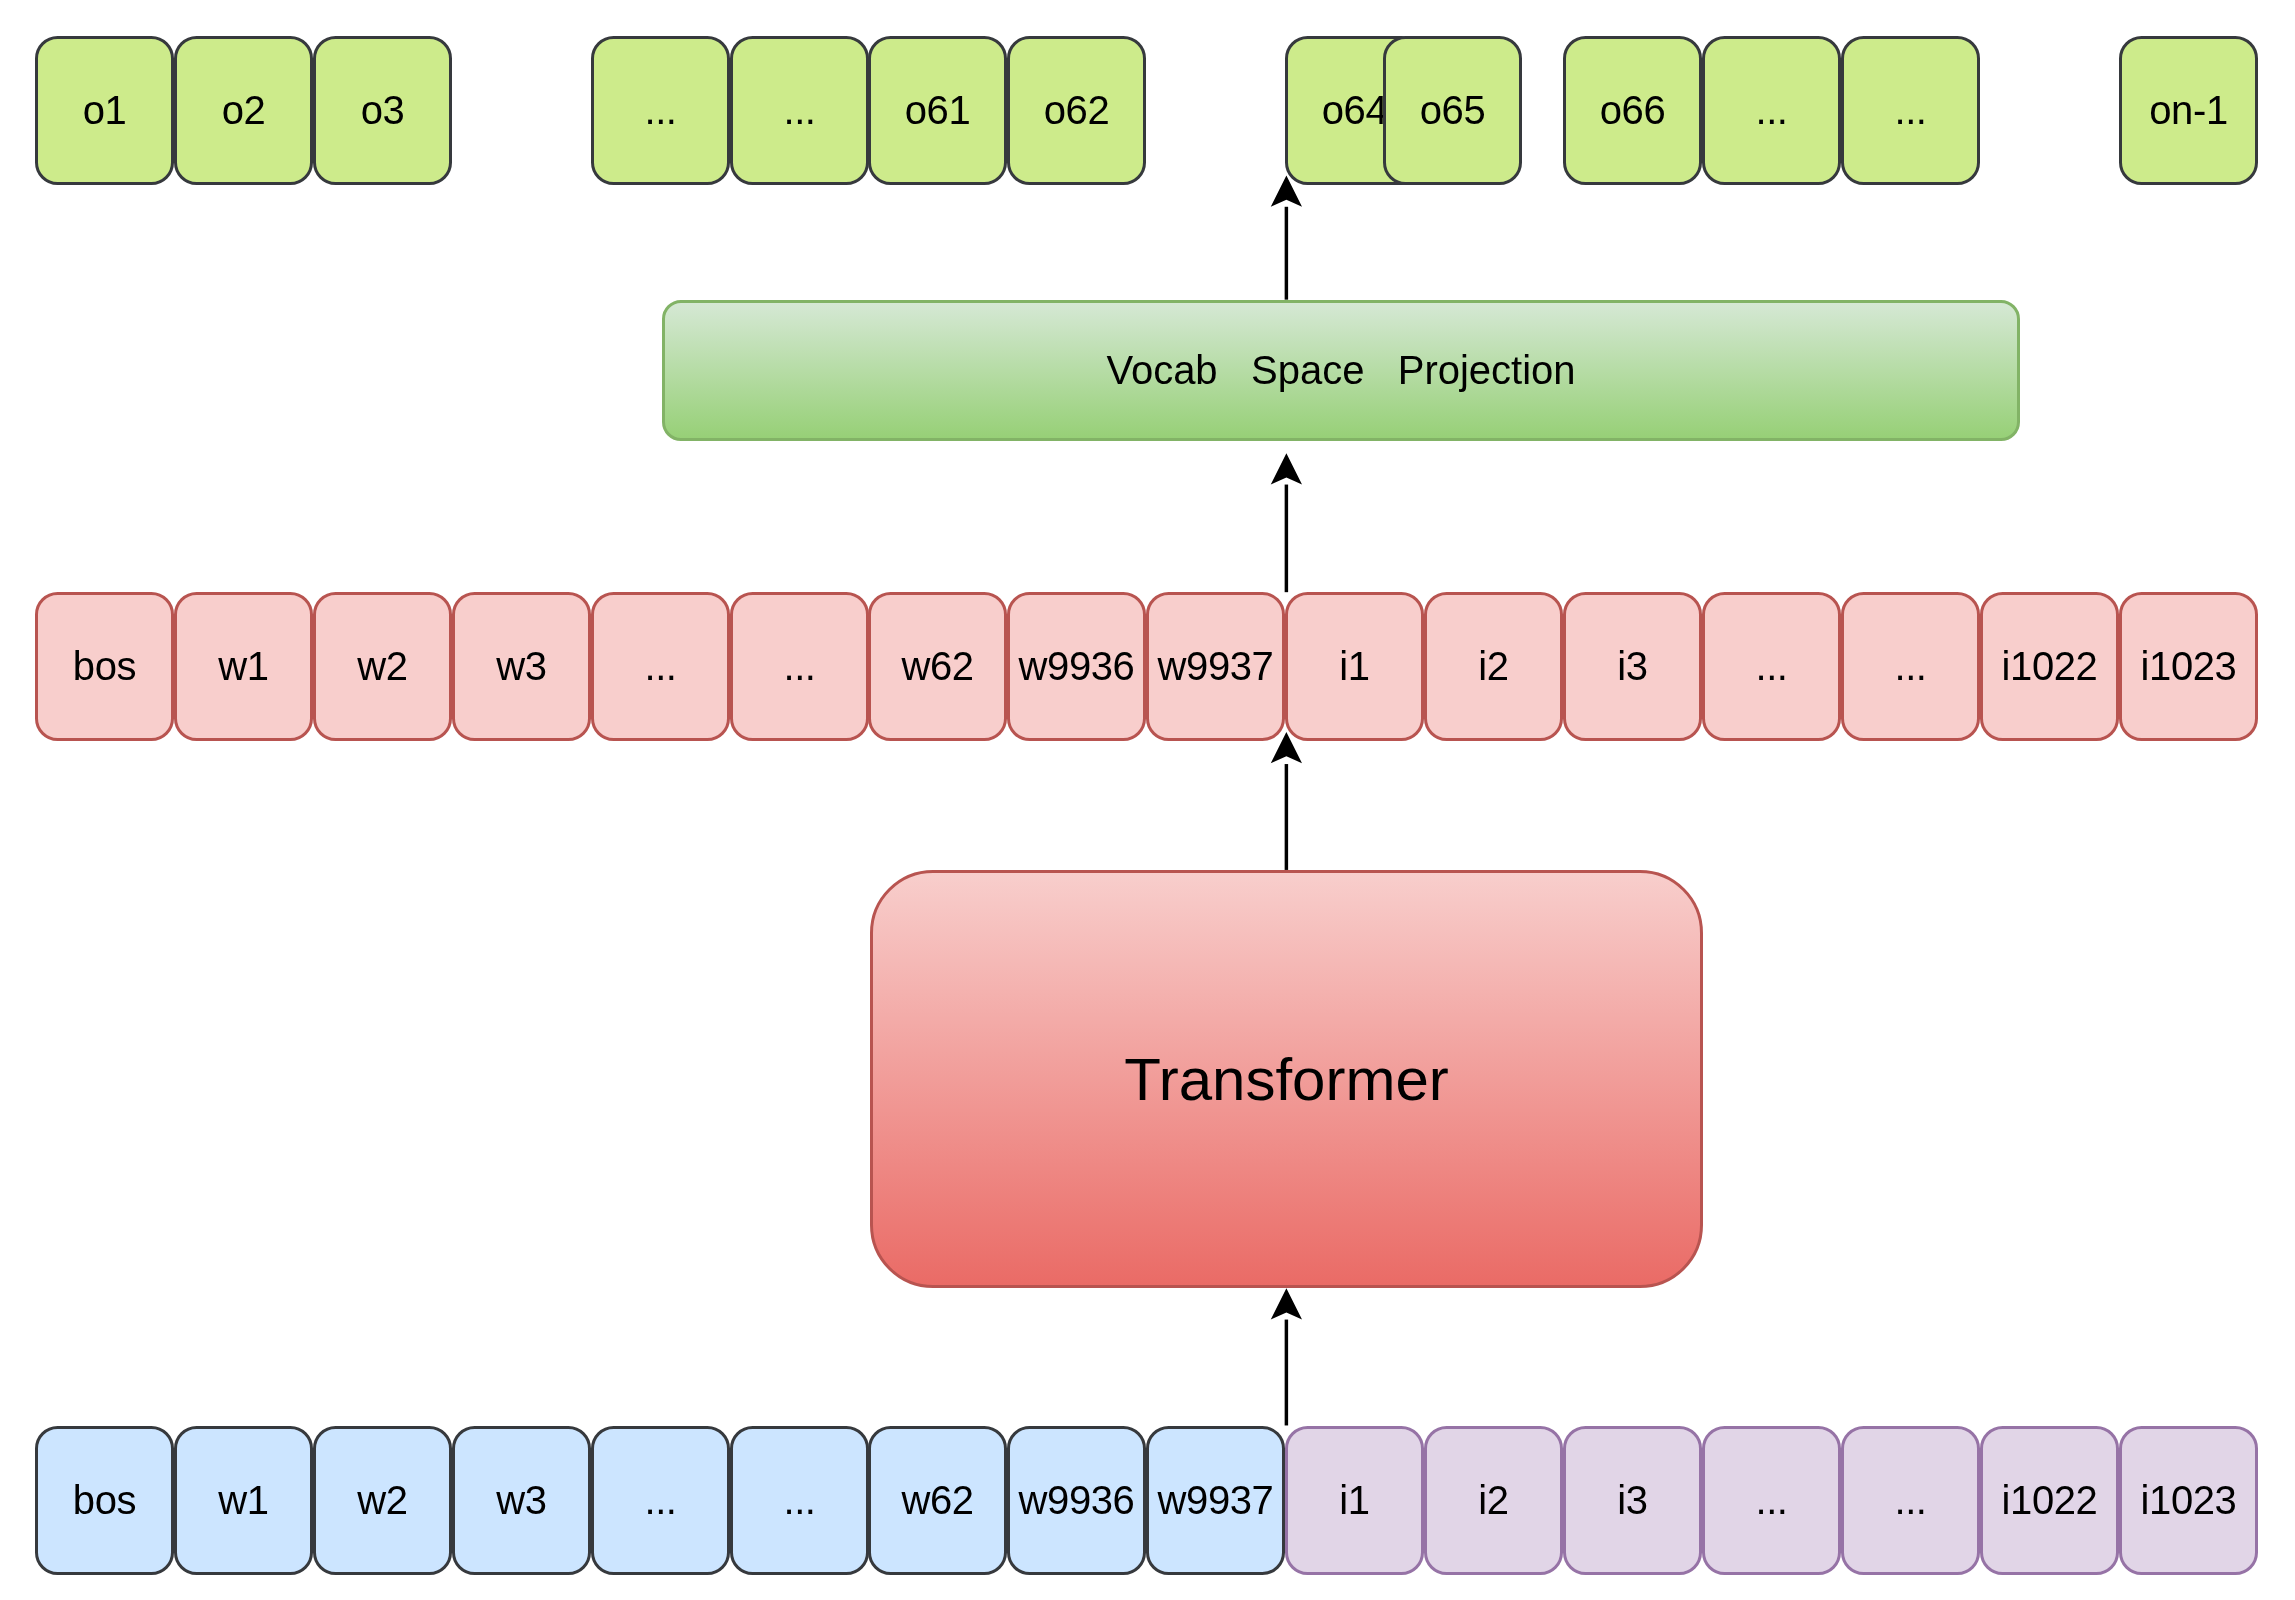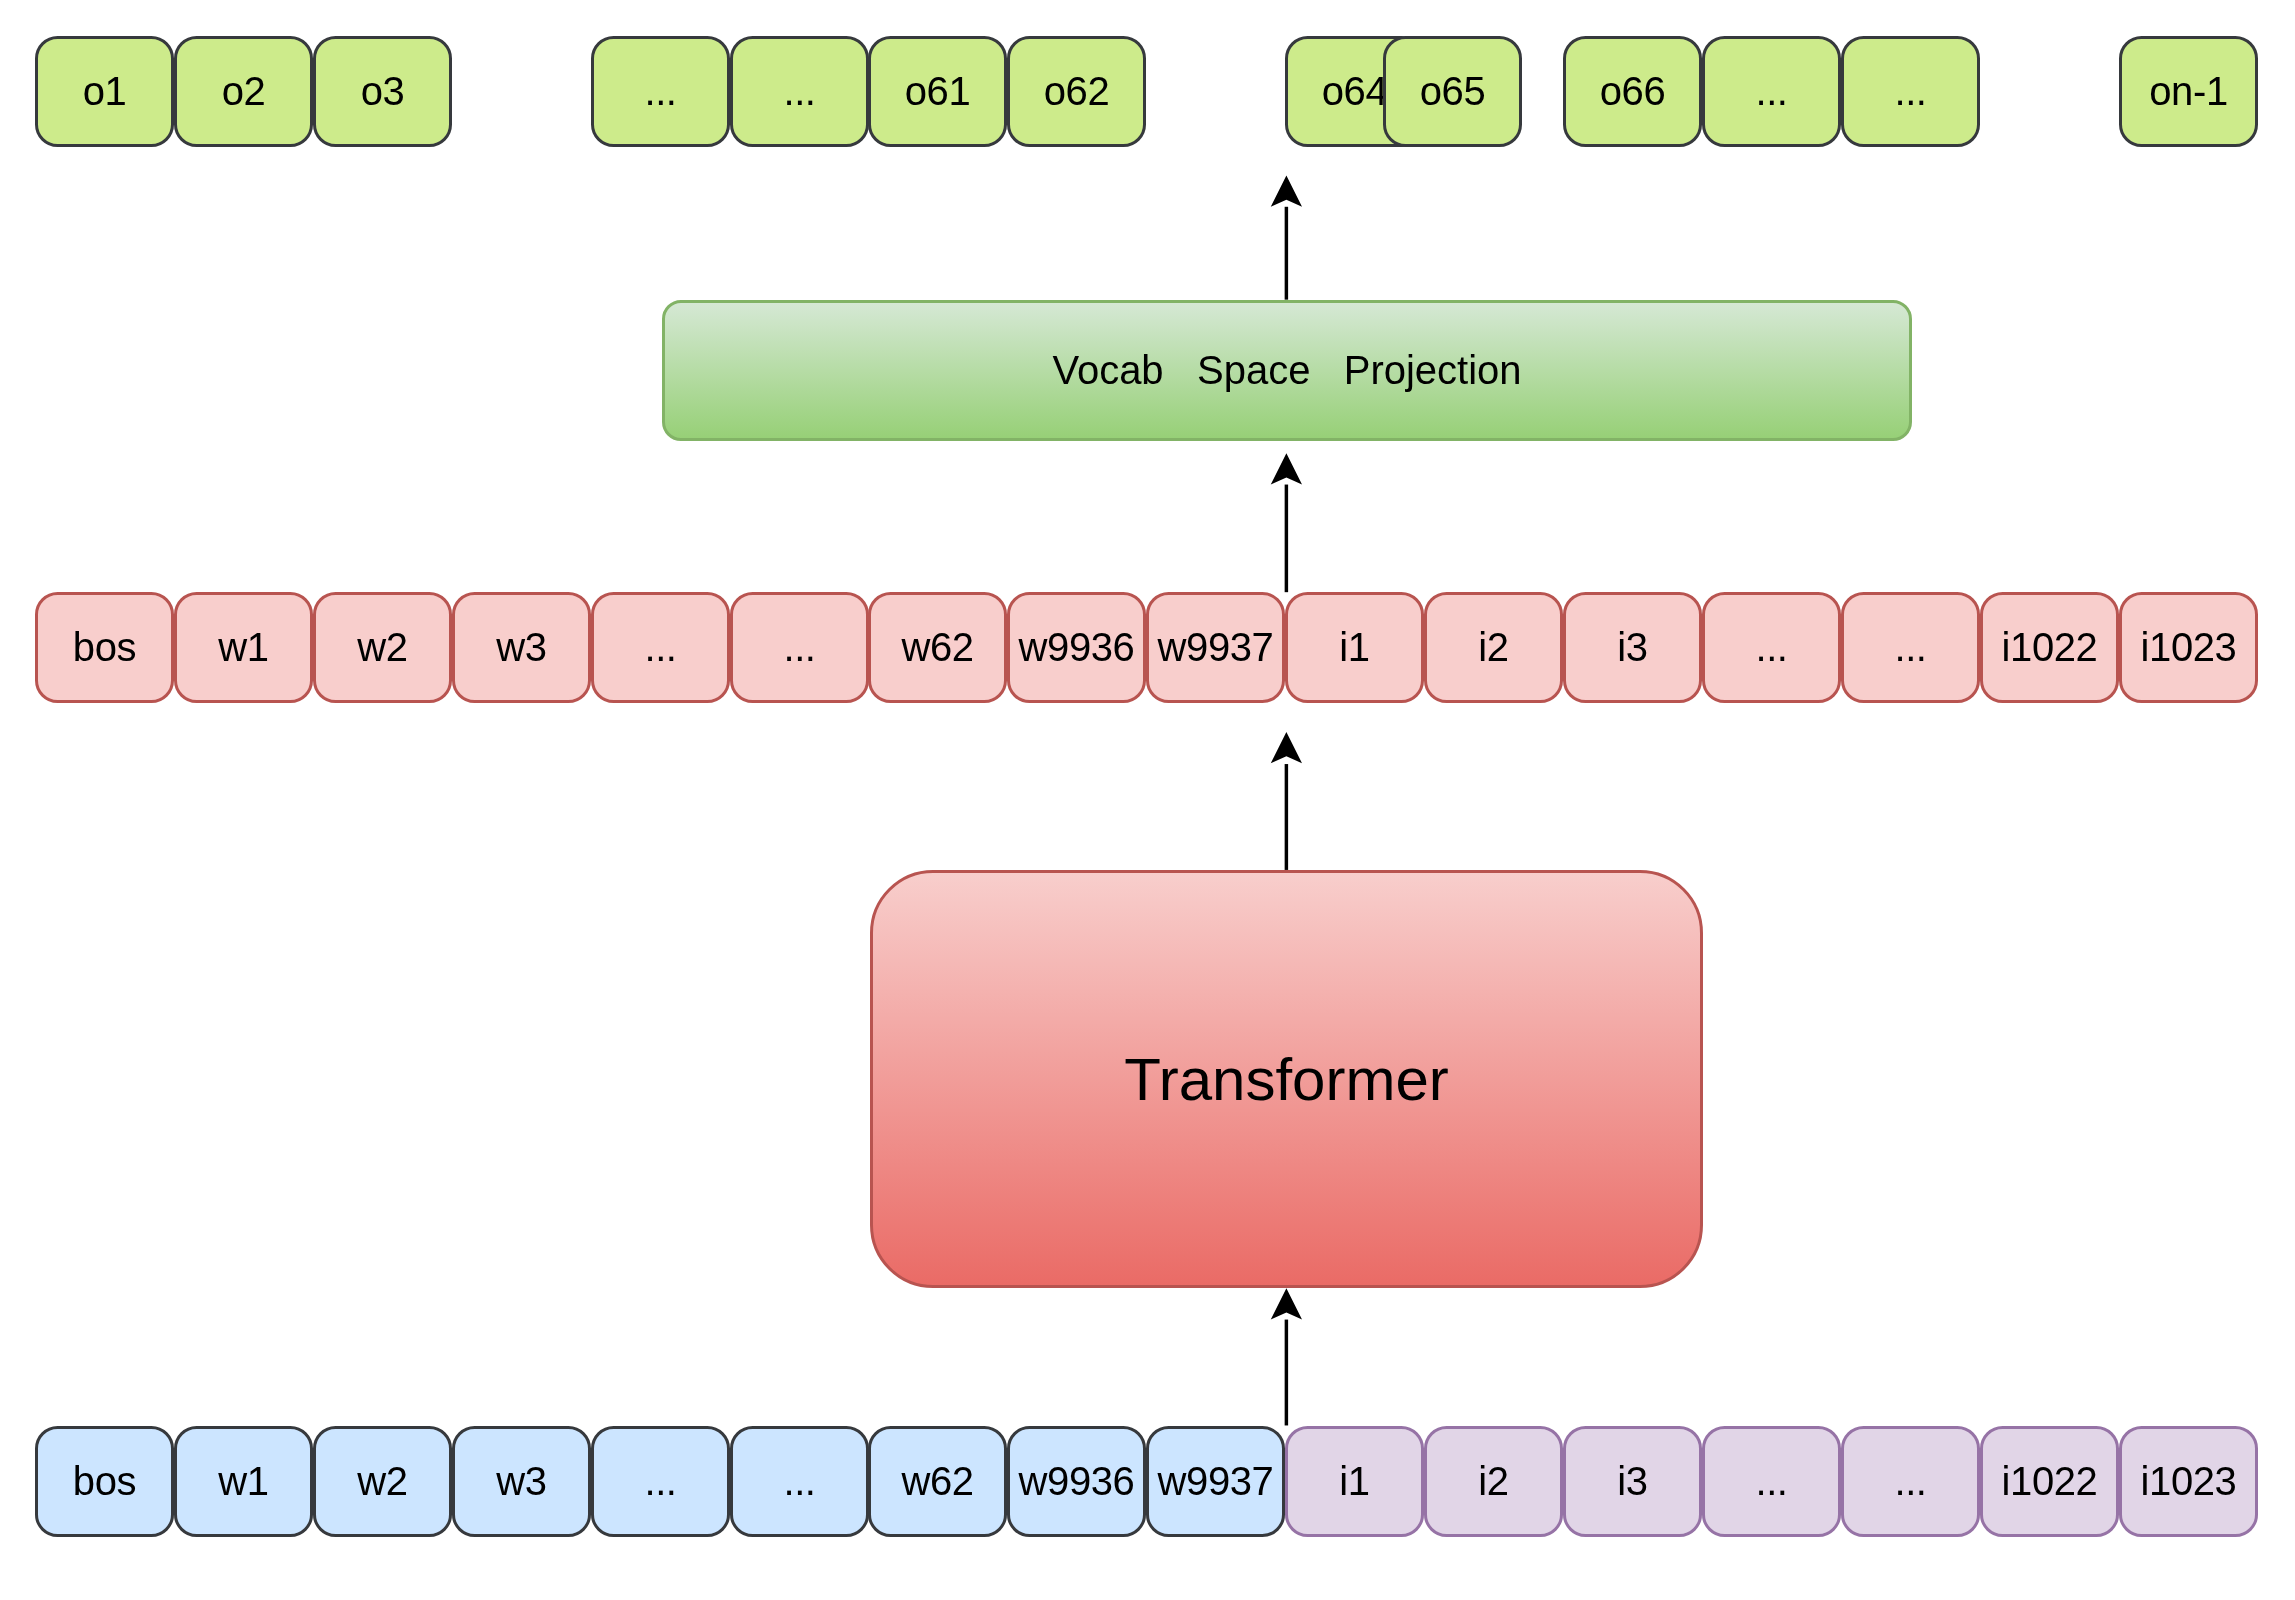--- a/index.html
+++ b/index.html
@@ -1,30 +1,30 @@
 <!DOCTYPE html>
 <html style="font-size:14px"><head>
 <meta charset="utf-8">
 <style>
   html, body { margin: 0; padding: 0; background: #ffffff; }
   body { width: 2295px; height: 1601px; position: relative; overflow: hidden;
          font-family: "Liberation Sans", sans-serif; color: #000; }
   .row { position: absolute; left: 35px; height: 139px; width: 2223px; }
-  .cell { position: absolute; top: 0; width: 139px; height: 111px; box-sizing: border-box;
+  .cell { position: absolute; top: 0; width: 139px; height: 149px; box-sizing: border-box;
           border: 3.5px solid #36393d; border-radius: 22.6px; display: flex;
           align-items: center; justify-content: center; font-size: 40px;
           white-space: nowrap; letter-spacing: -0.4px; }
   .row-output { top: 36px; }
   .row-output .cell { background: #cdeb8b; border-color: #36393d; }
   .row-hidden { top: 592px; }
   .row-hidden .cell { background: #f8cecc; border-color: #b85450; }
   .row-input { top: 1426px; }
   .row-input .cell.text { background: #cce5ff; border-color: #36393d; }
   .row-input .cell.image { background: #e1d5e7; border-color: #9673a6; }
-  .vocab { position: absolute; left: 662px; top: 300px; width: 1250px; height: 141px;
+  .vocab { position: absolute; left: 662px; top: 300px; width: 1358px; height: 141px;
            box-sizing: border-box; border: 3.5px solid #82b366; border-radius: 19px;
            background: linear-gradient(#d5e8d4, #97d077);
            display: flex; align-items: center; justify-content: center;
            font-size: 40px; white-space: pre; }
   .transformer { position: absolute; left: 870px; top: 870px; width: 833px; height: 418px;
            box-sizing: border-box; border: 3.5px solid #b85450; border-radius: 63px;
            background: linear-gradient(#f8cecc, #ea6b66);
            display: flex; align-items: center; justify-content: center;
            font-size: 60px; }
   svg.arrows { position: absolute; left: 0; top: 0; width: 2295px; height: 1601px; pointer-events: none; }

